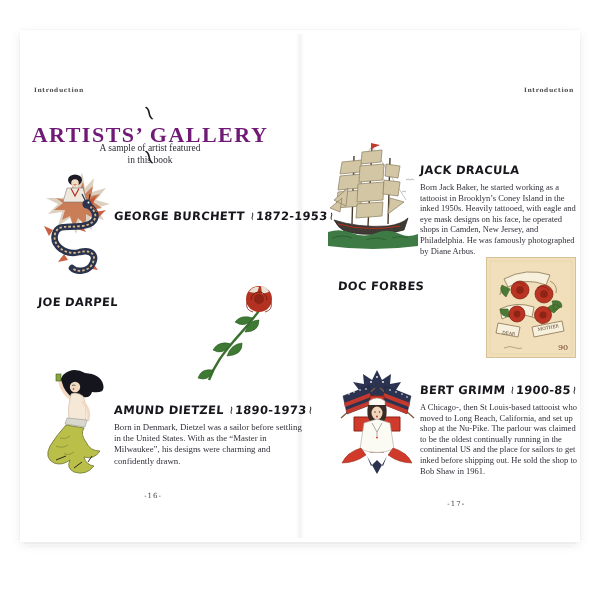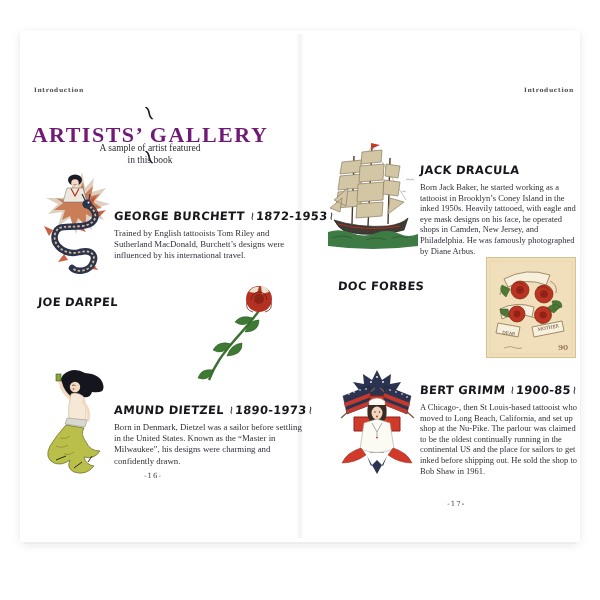--- a/index.html
+++ b/index.html
@@ -88,21 +88,20 @@
     <path d="M55,38 q4,2 6,6" stroke="#c4502f" stroke-width="1" fill="none"></path>
     <path d="M49,32 L46,26 M53,32 L54,26" stroke="#2b344e" stroke-width="1.2"></path>
   </svg>
 </div>
 
 <div class="abs" style="left:114px;top:206px;width:188px;">
   <div class="artist-line">
     <span class="artist-name">GEORGE BURCHETT</span>
     <span class="artist-dates"><span class="date-flourish">~</span><span>1872-1953</span><span class="date-flourish">~</span></span>
   </div>
-  <p class="bio">Trained by English tattooists Tom Riley and Sutherland MacDonald, Burchett’s designs were influenced by his international travel.</p>
 </div>
 
 <div class="abs" style="left:38px;top:292px;width:182px;">
   <div class="artist-line">
     <span class="artist-name">JOE DARPEL</span>
   </div>
 </div>
 
 <div class="abs" style="left:197px;top:280px;width:85px;height:108px;">
   <svg viewBox="0 0 85 108">
@@ -136,24 +135,24 @@
     <path d="M30,70 q6,2 10,-2 M26,78 q6,3 12,-1 M34,86 q6,2 10,-2" fill="none" stroke="#6e7430" stroke-width="0.5"></path>
     <path d="M26,92 L36,88 M44,100 L52,94 M58,94 L62,88" stroke="#2c2c1c" stroke-width="1"></path>
   </svg>
 </div>
 
 <div class="abs" style="left:114px;top:400px;width:192px;">
   <div class="artist-line">
     <span class="artist-name">AMUND DIETZEL</span>
     <span class="artist-dates"><span class="date-flourish">~</span><span>1890-1973</span><span class="date-flourish">~</span></span>
   </div>
-  <p class="bio">Born in Denmark, Dietzel was a sailor before settling in the United States. Known as the “Master in Milwaukee”, his designs were charming and confidently drawn.</p>
-</div>
-
-<div class="abs page-number" style="left:138px;top:472px;width:30px;text-align:center;">-16-</div>
+  <p class="bio">Born in Denmark, Dietzel was a sailor before settling in the United States. With as the “Master in Milwaukee”, his designs were charming and confidently drawn.</p>
+</div>
+
+<div class="abs page-number" style="left:138px;top:492px;width:30px;text-align:center;">-16-</div>
 
 <div class="abs running-header" style="left:524px;top:86px;">Introduction</div>
 
 <div class="abs" style="left:328px;top:140px;width:90px;height:112px;">
   <svg viewBox="0 0 90 112">
     <path d="M44,6 L8,64 M44,6 L78,60" stroke="#7a6a52" stroke-width="0.4"></path>
     <path d="M44,6 L40,86 M26,16 L24,84 M62,18 L60,84" stroke="#4a3a2c" stroke-width="1.4" fill="none"></path>
     <path d="M43,3 l9,2 -9,4 Z" fill="#c23b2a"></path>
     <path d="M14,22 L34,20 L32,32 L12,34 Z M12,36 L34,34 L33,48 L10,50 Z M10,52 L34,50 L33,66 L8,68 Z" fill="#d3c6a4" stroke="#8a7c60" stroke-width="0.7"></path>
     <path d="M34,12 L54,10 L53,22 L33,24 Z M32,26 L56,24 L55,40 L31,42 Z M30,44 L56,42 L55,60 L29,62 Z M29,64 L55,62 L54,76 L28,78 Z" fill="#d3c6a4" stroke="#8a7c60" stroke-width="0.7"></path>

